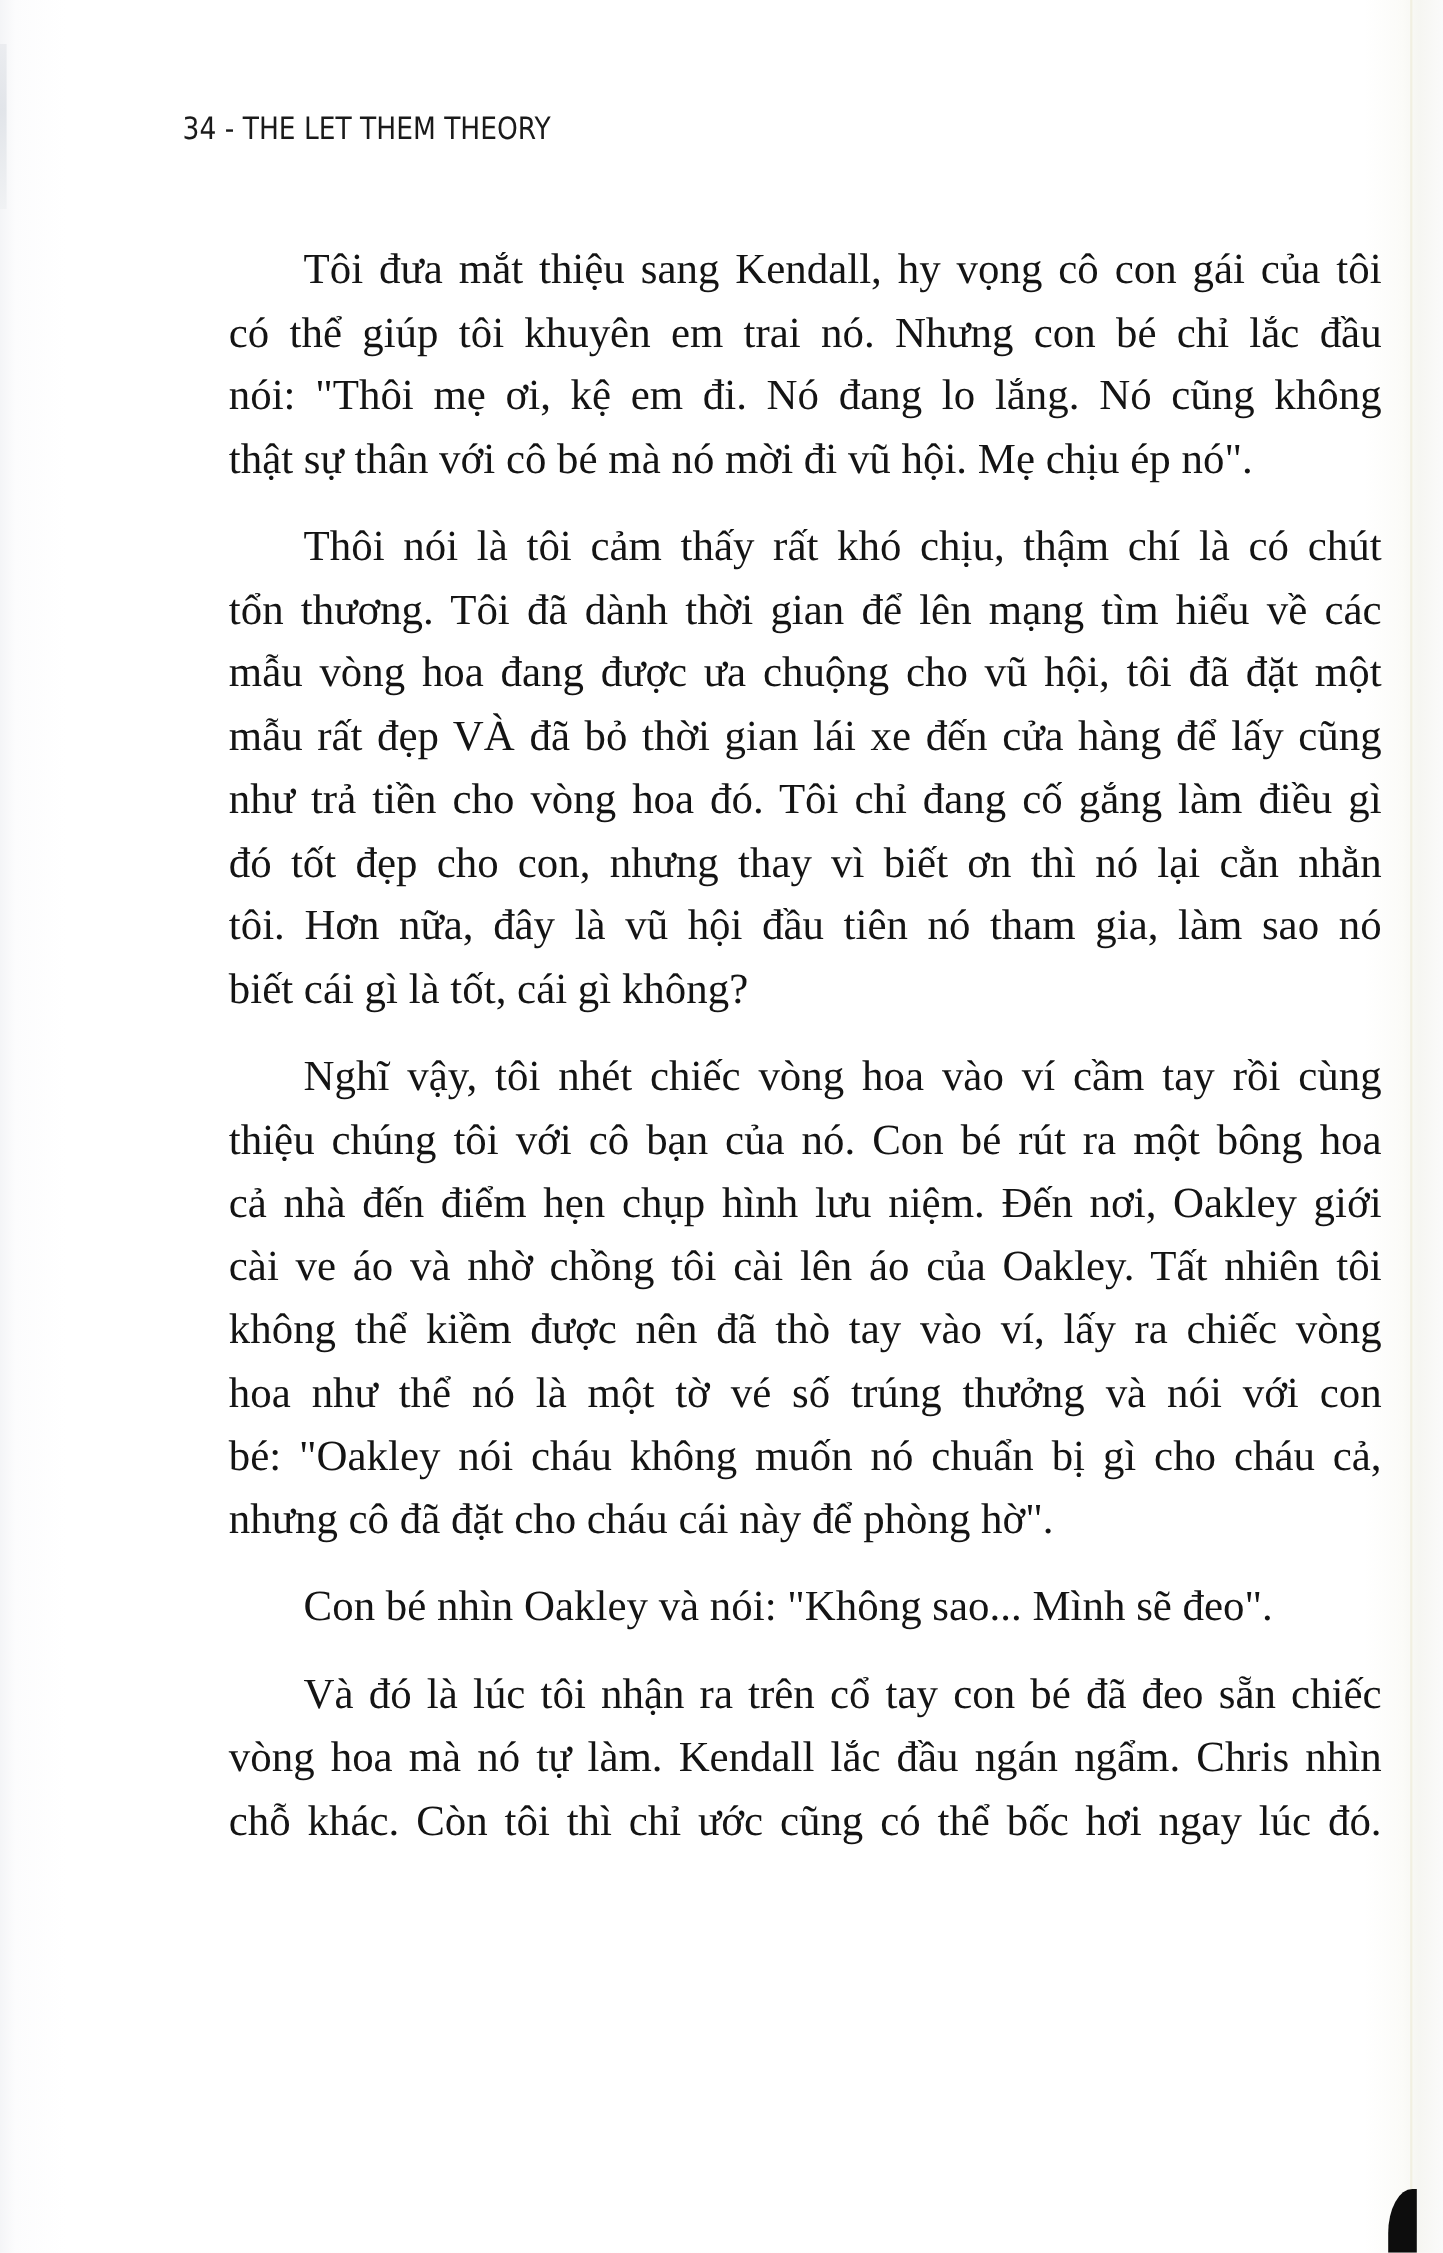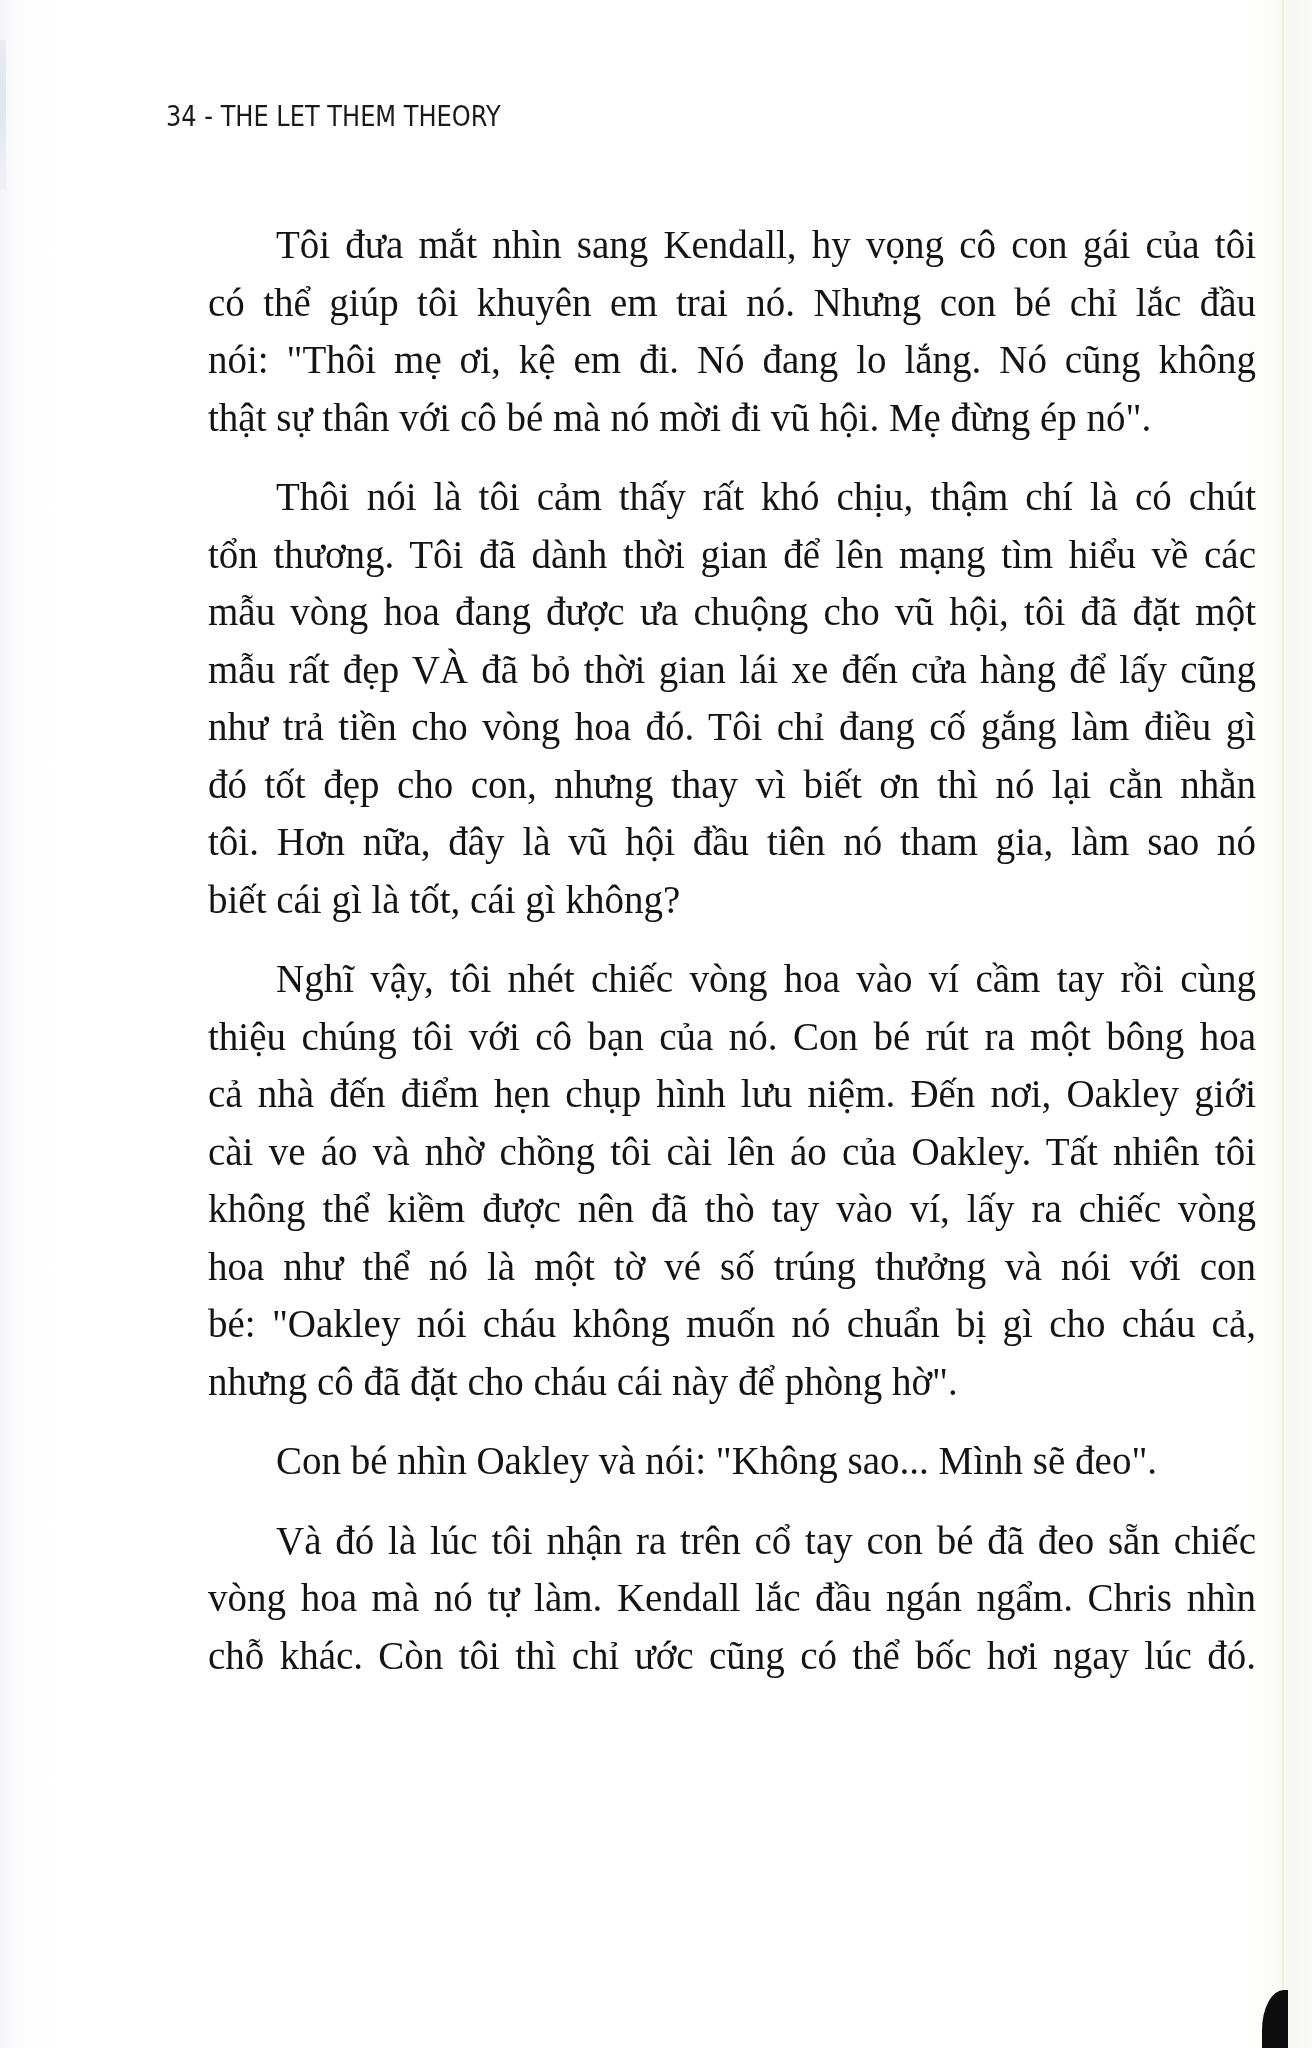--- a/index.html
+++ b/index.html
@@ -96,24 +96,24 @@
 
 <div class="page">
   <div class="spine-edge"></div>
   <div class="right-edge"></div>
 
   <div class="running-head">34 - THE LET THEM THEORY</div>
 
   <div class="body-text">
 
     <p class="para">
-      <span class="line first">Tôi đưa mắt nhìn sang Kendall, hy vọng cô con gái của tôi</span>
+      <span class="line first">Tôi đưa mắt thiệu sang Kendall, hy vọng cô con gái của tôi</span>
       <span class="line">có thể giúp tôi khuyên em trai nó. Nhưng con bé chỉ lắc đầu</span>
       <span class="line">nói: "Thôi mẹ ơi, kệ em đi. Nó đang lo lắng. Nó cũng không</span>
-      <span class="line last">thật sự thân với cô bé mà nó mời đi vũ hội. Mẹ đừng ép nó".</span>
+      <span class="line last">thật sự thân với cô bé mà nó mời đi vũ hội. Mẹ chịu ép nó".</span>
     </p>
 
     <p class="para">
       <span class="line first">Thôi nói là tôi cảm thấy rất khó chịu, thậm chí là có chút</span>
       <span class="line">tổn thương. Tôi đã dành thời gian để lên mạng tìm hiểu về các</span>
       <span class="line">mẫu vòng hoa đang được ưa chuộng cho vũ hội, tôi đã đặt một</span>
       <span class="line">mẫu rất đẹp VÀ đã bỏ thời gian lái xe đến cửa hàng để lấy cũng</span>
       <span class="line">như trả tiền cho vòng hoa đó. Tôi chỉ đang cố gắng làm điều gì</span>
       <span class="line">đó tốt đẹp cho con, nhưng thay vì biết ơn thì nó lại cằn nhằn</span>
       <span class="line">tôi. Hơn nữa, đây là vũ hội đầu tiên nó tham gia, làm sao nó</span>

